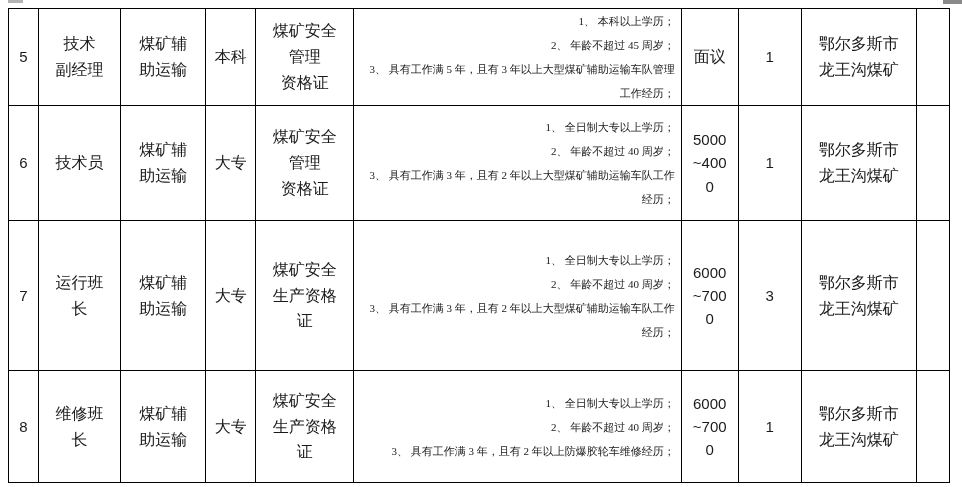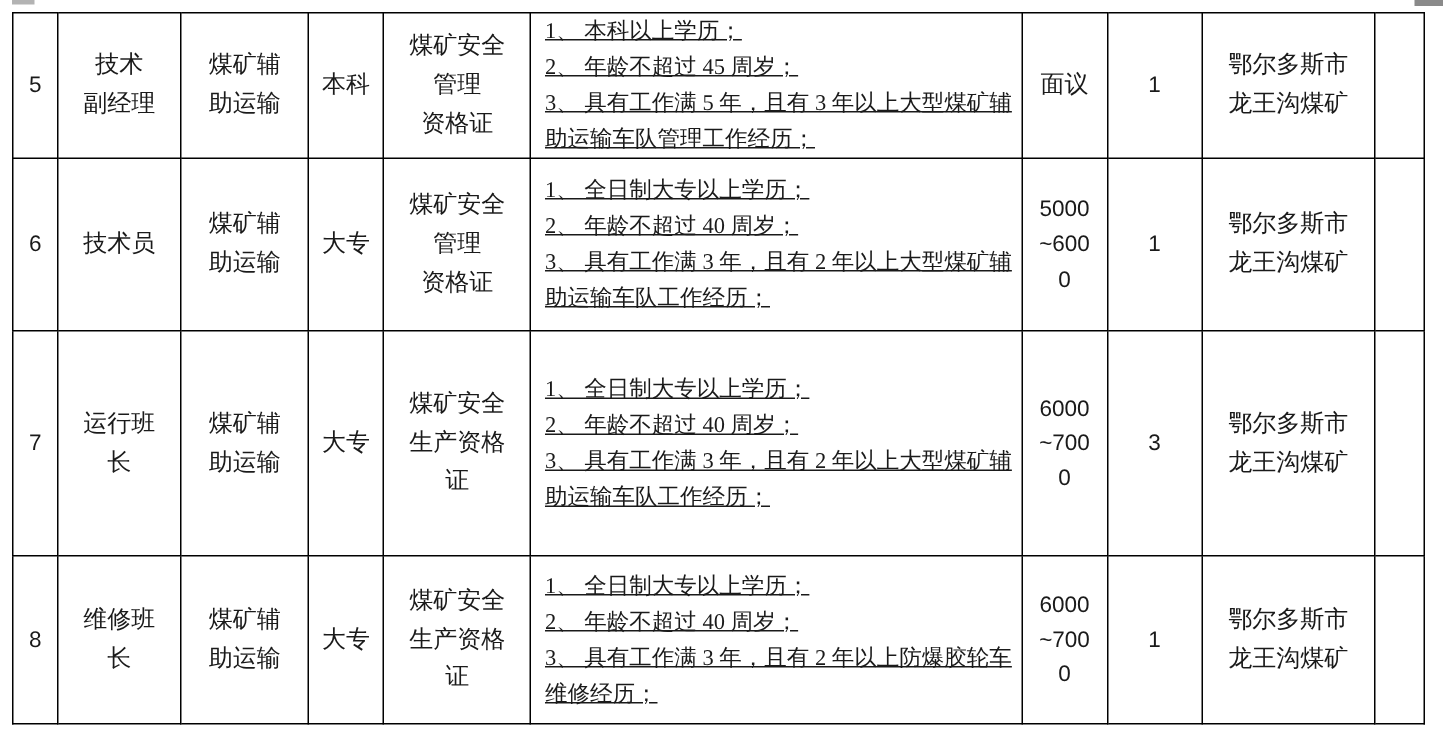--- a/index.html
+++ b/index.html
@@ -28,25 +28,24 @@
     line-height: 1.62;
     white-space: pre-line;
     padding: 0 2px;
     overflow: hidden;
   }
   tr.r5 { height: 95px; }
   tr.r6 { height: 115px; }
   tr.r7 { height: 150px; }
   tr.r8 { height: 112px; }
   td.req {
-    text-align: left;
+    text-align: right;
     padding: 0 6px 0 9px;
-    font-size: 15px;
+    font-size: 11px;
     line-height: 24px;
-    text-decoration: underline;
   }
   td.numeric {
     font-family: "Liberation Sans", sans-serif;
     font-size: 15px;
     line-height: 1.55;
   }
   
   .artifact-top-left {
     position: absolute; left: 8px; top: 0; width: 15px; height: 3px;
     background: #b3b3b3;
@@ -103,21 +102,21 @@
         <td>煤矿辅
 助运输</td>
         <td>大专</td>
         <td>煤矿安全
 管理
 资格证</td>
         <td class="req">1、 全日制大专以上学历；
 2、 年龄不超过 40 周岁；
 3、 具有工作满 3 年，且有 2 年以上大型煤矿辅助运输车队工作经历；</td>
         <td class="numeric">5000
-~600
+~400
 0</td>
         <td class="numeric">1</td>
         <td>鄂尔多斯市
 龙王沟煤矿</td>
         <td></td>
       </tr>
       <tr class="r7">
         <td class="numeric">7</td>
         <td>运行班
 长</td>

